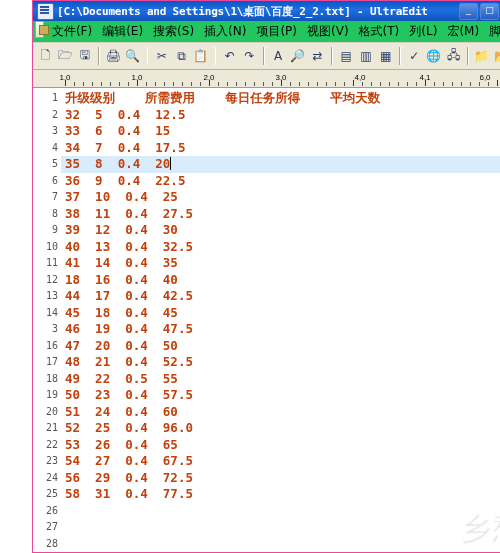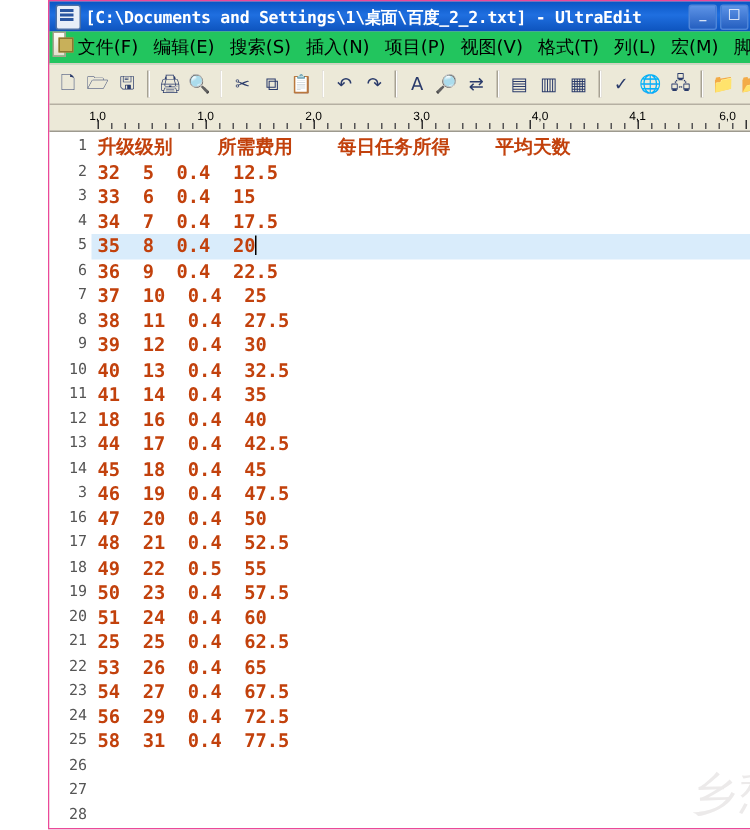--- a/index.html
+++ b/index.html
@@ -453,21 +453,21 @@
         <div class="code-line"><span>41  14  0.4  35</span></div>
         <div class="code-line"><span>18  16  0.4  40</span></div>
         <div class="code-line"><span>44  17  0.4  42.5</span></div>
         <div class="code-line"><span>45  18  0.4  45</span></div>
         <div class="code-line"><span>46  19  0.4  47.5</span></div>
         <div class="code-line"><span>47  20  0.4  50</span></div>
         <div class="code-line"><span>48  21  0.4  52.5</span></div>
         <div class="code-line"><span>49  22  0.5  55</span></div>
         <div class="code-line"><span>50  23  0.4  57.5</span></div>
         <div class="code-line"><span>51  24  0.4  60</span></div>
-        <div class="code-line"><span>25  25  0.4  62.5</span></div>
+        <div class="code-line"><span>52  25  0.4  96.0</span></div>
         <div class="code-line"><span>53  26  0.4  65</span></div>
         <div class="code-line"><span>54  27  0.4  67.5</span></div>
         <div class="code-line"><span>56  29  0.4  72.5</span></div>
         <div class="code-line"><span>58  31  0.4  77.5</span></div>
       </div>
     <div class="right-pad"></div>
     <div class="watermark">乡愁</div>
   </div>
 
 </div>

